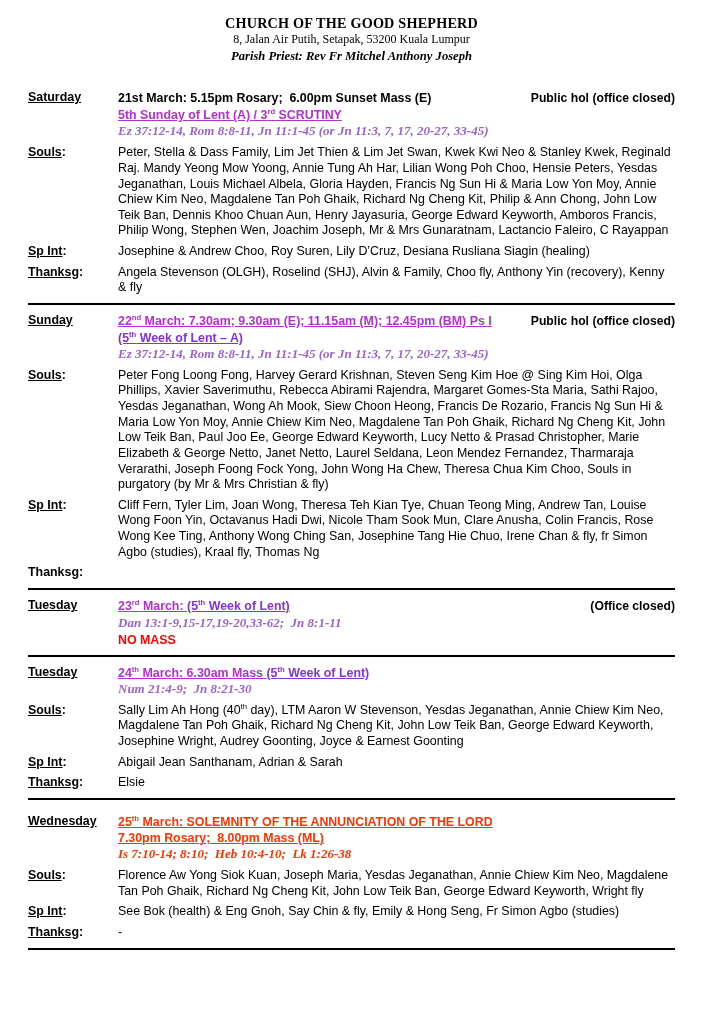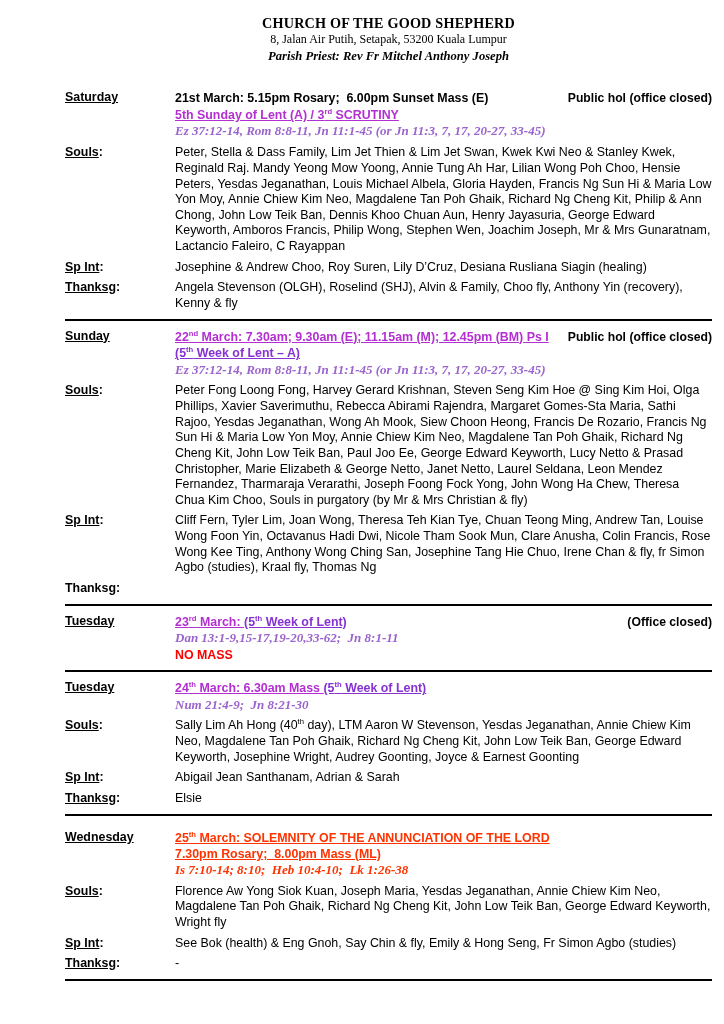--- a/index.html
+++ b/index.html
@@ -2,32 +2,32 @@
 <html style="--magenta: #B32FD2; --purple: #8632D2; --scripture: #9A63CE; --redorange: #FF3300; --red: #FF0000;"><head>
 <meta charset="utf-8">
 <style>
   html,body{margin:0;padding:0;background:#ffffff;}
   body{
     width:724px;height:1024px;overflow:hidden;
     font-family:"Liberation Sans",sans-serif;
     font-size:12.4px;color:#000;
     -webkit-font-smoothing:antialiased;
   }
-  .page{box-sizing:border-box;width:688px;padding:14px 12px 0 65px;}
+  .page{box-sizing:border-box;width:688px;padding:14px 12px 0 28px;}
   .content-width{width:647px;}
 
   
   .doc-header{text-align:center;font-family:"Liberation Serif",serif;line-height:1.3;}
   .church-name{font-size:14.2px;font-weight:700;letter-spacing:.2px;}
   .address{font-size:12px;}
   .priest{font-size:12.6px;font-weight:700;font-style:italic;}
 
   
   .schedule{margin-top:26px;}
-  .row{display:grid;grid-template-columns:90px 1fr;margin:0 0 5px 0;gap:20px;}
+  .row{display:grid;grid-template-columns:90px 1fr;margin:0 0 5px 0;}
   .day-label,.row-label{font-weight:700;line-height:1.26;}
   .u{text-decoration:underline;}
   .cell{line-height:1.26;white-space:pre-wrap;}
   .hline{display:flex;justify-content:space-between;align-items:baseline;line-height:1.3;}
   .segs{white-space:pre-wrap;}
   .right-note{font-weight:700;white-space:nowrap;margin-left:8px;font-size:12.2px;}
   sup{font-size:0.62em;line-height:0;}
 
   .seg{white-space:pre-wrap;}
   .seg-black-bu{font-weight:700;}

